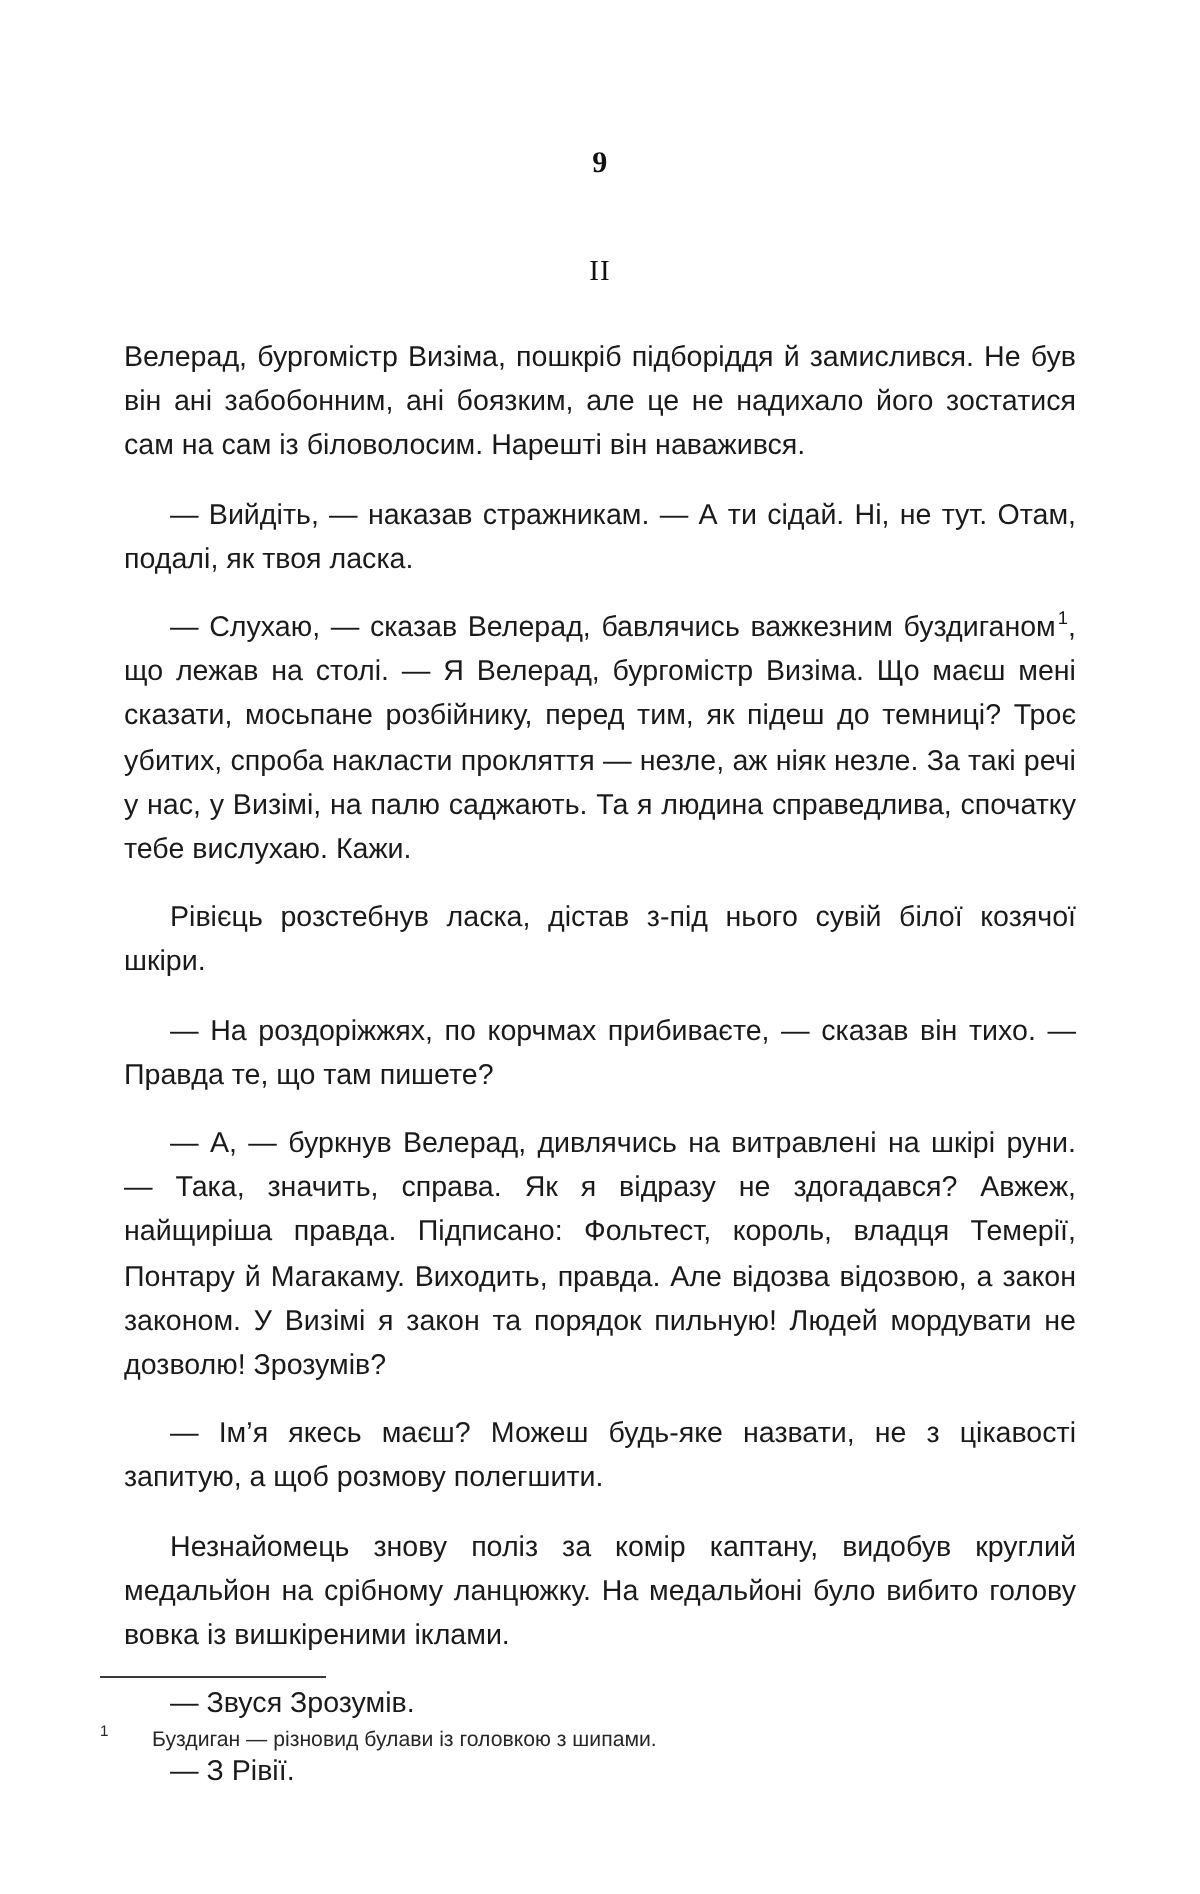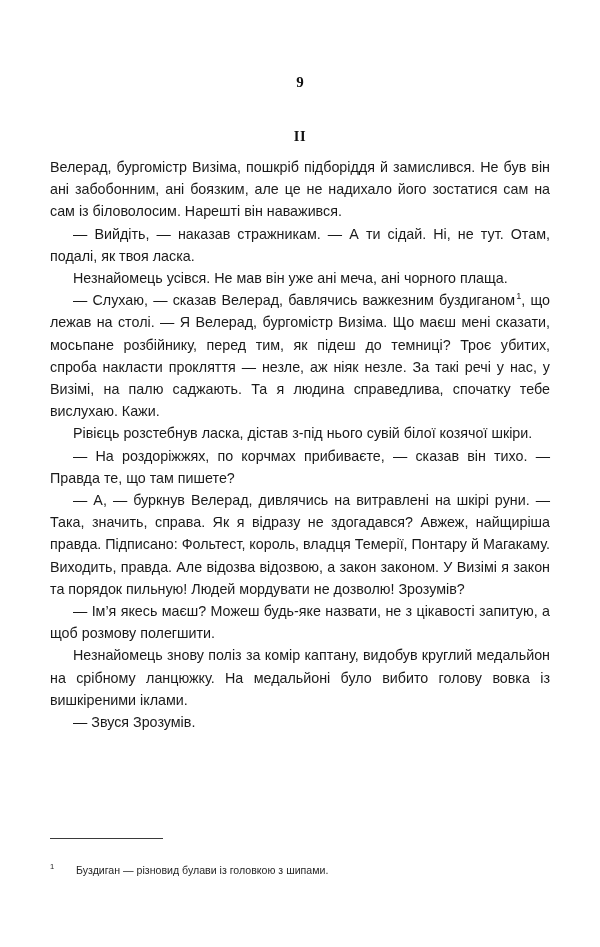--- a/index.html
+++ b/index.html
@@ -32,39 +32,39 @@
     color: #111111;
     letter-spacing: 0.2px;
   }
   .chapter-number {
     position: absolute;
     top: 128px;
     left: 0;
     width: 600px;
     text-align: center;
     font-family: "Liberation Serif", "DejaVu Serif", serif;
-    font-weight: bold;
+    font-weight: normal;
     font-size: 14.5px;
     color: #111111;
     letter-spacing: 0.6px;
   }
   .body-text {
     position: absolute;
     top: 156px;
     left: 50px;
     width: 500px;
     font-size: 14.3px;
     line-height: 22.2px;
     text-align: justify;
     text-justify: inter-word;
     color: #1a1a1a;
     -webkit-font-smoothing: antialiased;
   }
   .body-text p {
-    margin: 0;
+    margin: 12px;
     text-indent: 23px;
     hyphens: manual;
   }
   .body-text p.no-indent {
     text-indent: 0;
   }
   .fn-ref {
     font-size: 9.2px;
     vertical-align: super;
     line-height: 0;
@@ -105,39 +105,39 @@
   <div class="folio">9</div>
 
   <div class="chapter-number">II</div>
 
   <div class="body-text">
 
     <p class="no-indent">Велерад, бургомістр Визіма, пошкріб підборіддя й замислився. Не був він ані забобонним, ані боязким, але це не надихало його зостатися сам на сам із біловолосим. Нарешті він наважився.</p>
 
     <p>— Вийдіть, — наказав стражникам. — А ти сідай. Ні, не тут. Отам, подалі, як твоя ласка.</p>
 
-    <p>Незнайомець усівся. Не мав він уже ані меча, ані чорного плаща.</p>
 
     <p><span>— Слухаю, — сказав Велерад, бавлячись важкезним буздиганом</span><span class="fn-ref">1</span><span>, що лежав на столі. — Я Велерад, бургомістр Визіма. Що маєш мені сказати, мосьпане розбійнику, перед тим, як підеш до темниці? Троє убитих, спроба накласти прокляття — незле, аж ніяк незле. За такі речі у нас, у Визімі, на палю саджають. Та я людина справедлива, спочатку тебе вислухаю. Кажи.</span></p>
 
     <p>Рівієць розстебнув ласка, дістав з-під нього сувій білої козячої шкіри.</p>
 
     <p>— На роздоріжжях, по корчмах прибиваєте, — сказав він тихо. — Правда те, що там пишете?</p>
 
     <p>— А, — буркнув Велерад, дивлячись на витравлені на шкірі руни. — Така, значить, справа. Як я відразу не здогадався? Авжеж, найщиріша правда. Підписано: Фольтест, король, владця Темерії, Понтару й Магакаму. Виходить, правда. Але відозва відозвою, а закон законом. У Визімі я закон та порядок пильную! Людей мордувати не дозволю! Зрозумів?</p>
 
 
 
     <p>— Ім’я якесь маєш? Можеш будь-яке назвати, не з цікавості запитую, а щоб розмову полегшити.</p>
 
     <p>Незнайомець знову поліз за комір каптану, видобув круглий медальйон на срібному ланцюжку. На медальйоні було вибито голову вовка із вишкіреними іклами.</p>
 
     <p>— Звуся Зрозумів.</p>
 
 
+    <p>— З Рівії.</p>
 
   </div>
 
   <div class="footnote-rule"></div>
 
   <div class="footnote"><span class="fn-marker">1</span><span>Буздиган — різновид булави із головкою з шипами.</span></div>
 
 </div>
 
 </body></html>

